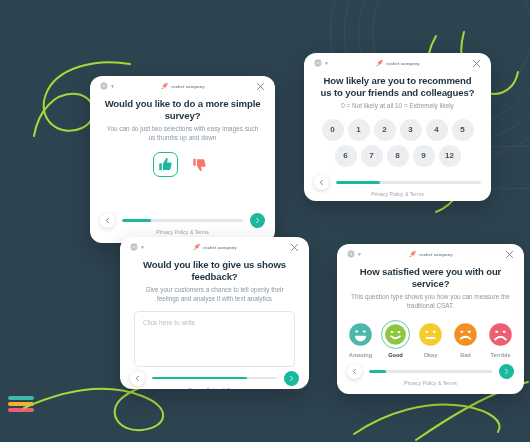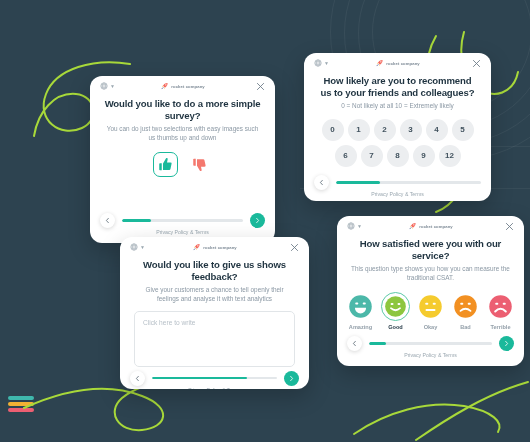--- a/index.html
+++ b/index.html
@@ -415,21 +415,21 @@
         <div class="circ fwd">
           <svg width="7" height="7" viewBox="0 0 16 16">
             <path d="M6,3 L10.5,8 L6,13" fill="none" stroke="#ffffff" stroke-width="1.8" stroke-linecap="round" stroke-linejoin="round"></path>
           </svg>
         </div>
       </div>
       <div class="privacy">Privacy Policy &amp; Terms</div>
     </div>
   </div>
 
-  <div class="card" style="left:297px; top:216px; width:187px; height:150px;">
+  <div class="card" style="left:297px; top:244px; width:187px; height:150px;">
     <div class="card-head">
       <div class="lang">
         <svg class="globe" width="8" height="8" viewBox="0 0 16 16">
           <circle cx="8" cy="8" r="6.4" fill="none" stroke="#9aa7b0" stroke-width="1.3"></circle>
           <ellipse cx="8" cy="8" rx="2.9" ry="6.4" fill="none" stroke="#9aa7b0" stroke-width="1.1"></ellipse>
           <path d="M1.7,8 H14.3 M2.7,4.8 H13.3 M2.7,11.2 H13.3" stroke="#9aa7b0" stroke-width="1.1" fill="none"></path>
         </svg>
         <span class="chev">▼</span>
       </div>
       <div class="brand">

